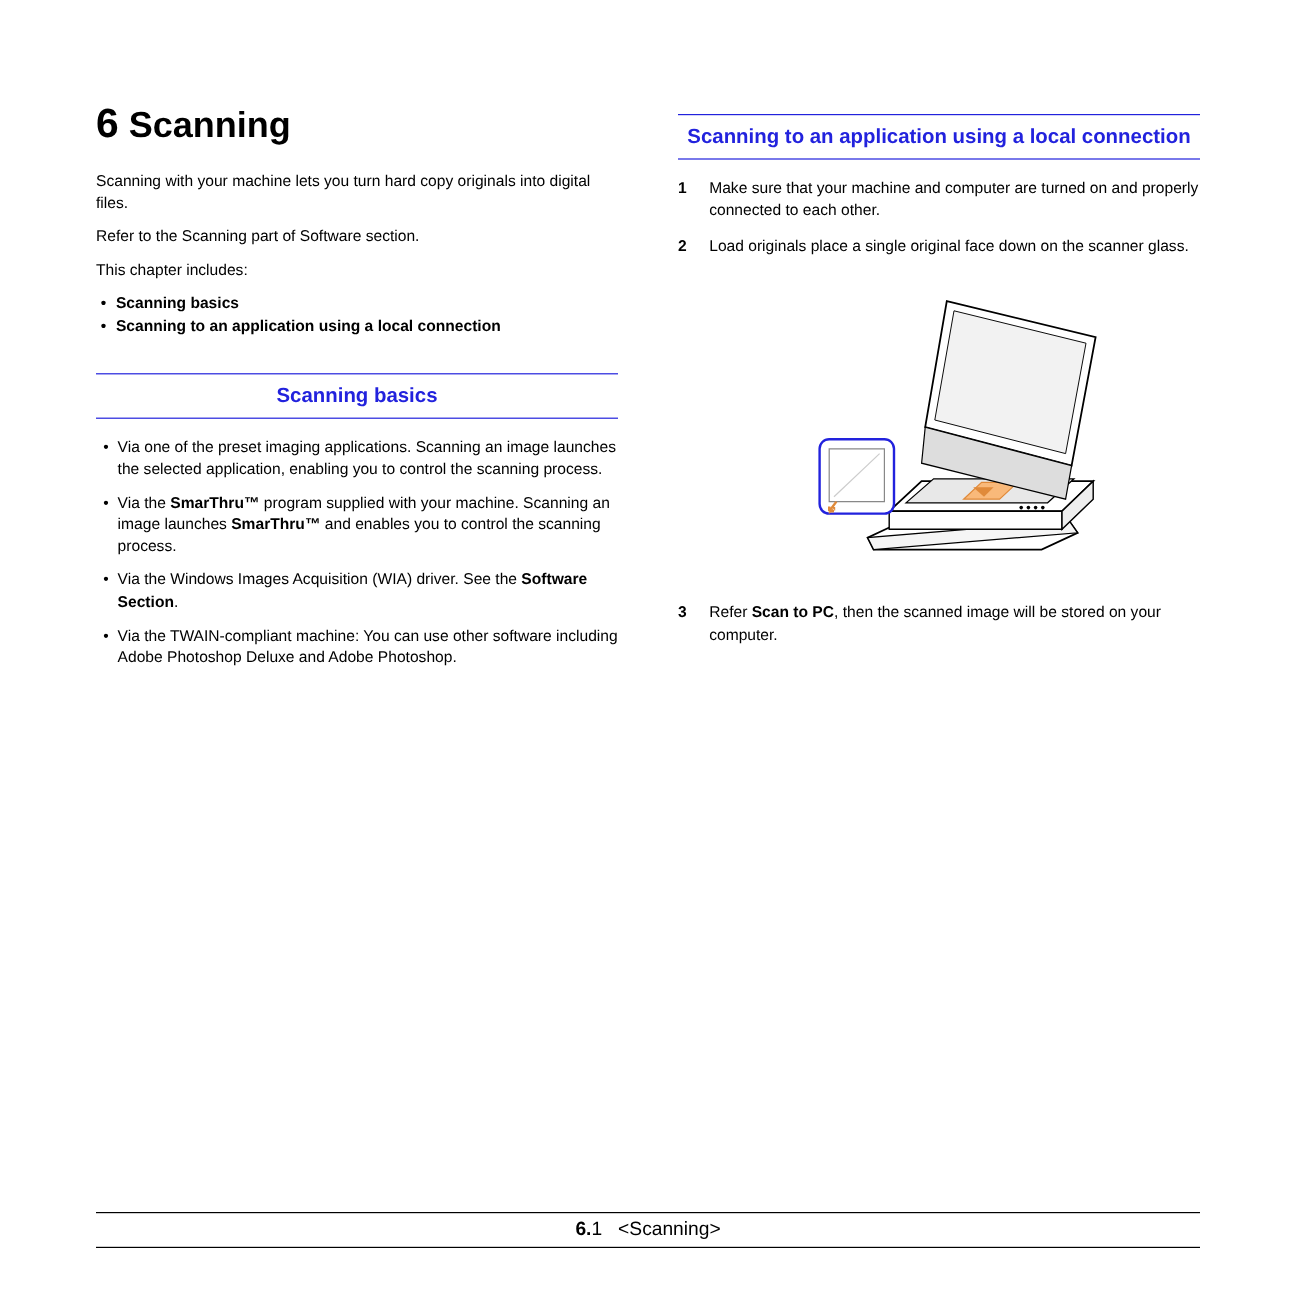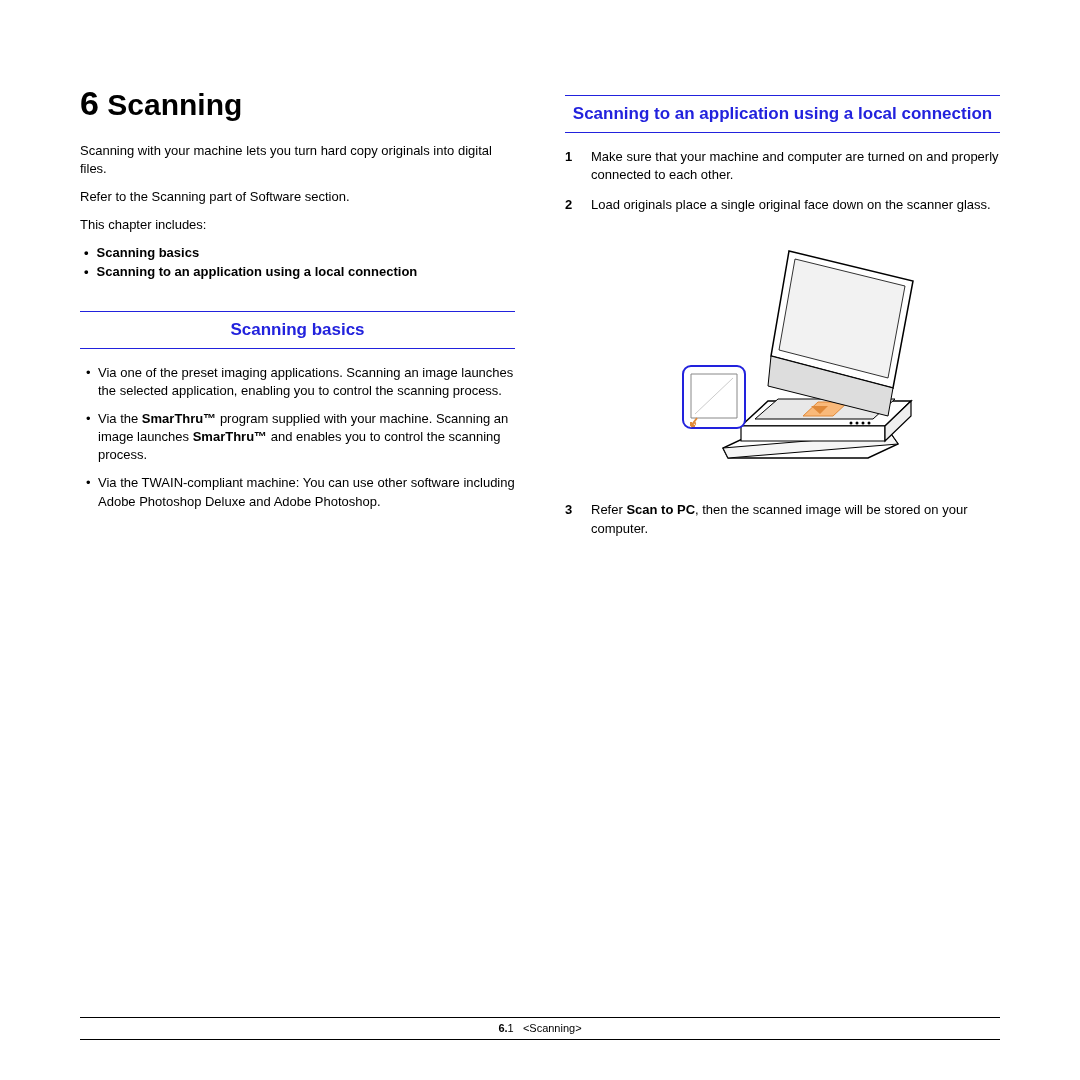--- a/index.html
+++ b/index.html
@@ -76,21 +76,21 @@
     display: block;
   }
   .footer {
     position: absolute;
     left: 80px;
     right: 80px;
     bottom: 40px;
     border-top: 1px solid #000;
     border-bottom: 1px solid #000;
     text-align: center;
-    font-size: 11px;
+    font-size: 16px;
     padding: 3px 0;
   }
   .footer .pg { font-weight: bold; }
 </style>
 </head>
 <body>
 
 <div class="columns">
   <div class="col">
     <div class="chapter-title">
@@ -103,20 +103,23 @@
     <div class="toc-list">
       <div class="toc-item">Scanning basics</div>
       <div class="toc-item">Scanning to an application using a local connection</div>
     </div>
 
     <div class="section-heading">Scanning basics</div>
     <ul class="bullets">
       <li>Via one of the preset imaging applications. Scanning an image launches the selected application, enabling you to control the scanning process.</li>
       <li>
         <span>Via the </span><b>SmarThru™</b><span> program supplied with your machine. Scanning an image launches </span><b>SmarThru™</b><span> and enables you to control the scanning process.</span>
+      </li>
+      <li>
+        <span>Via the Windows Images Acquisition (WIA) driver. See the </span><b>Software Section</b><span>.</span>
       </li>
       <li>Via the TWAIN-compliant machine: You can use other software including Adobe Photoshop Deluxe and Adobe Photoshop.</li>
     </ul>
   </div>
 
   <div class="col">
     <div class="section-heading">Scanning to an application using a local connection</div>
 
     <div class="step">
       <div class="step-num">1</div>

